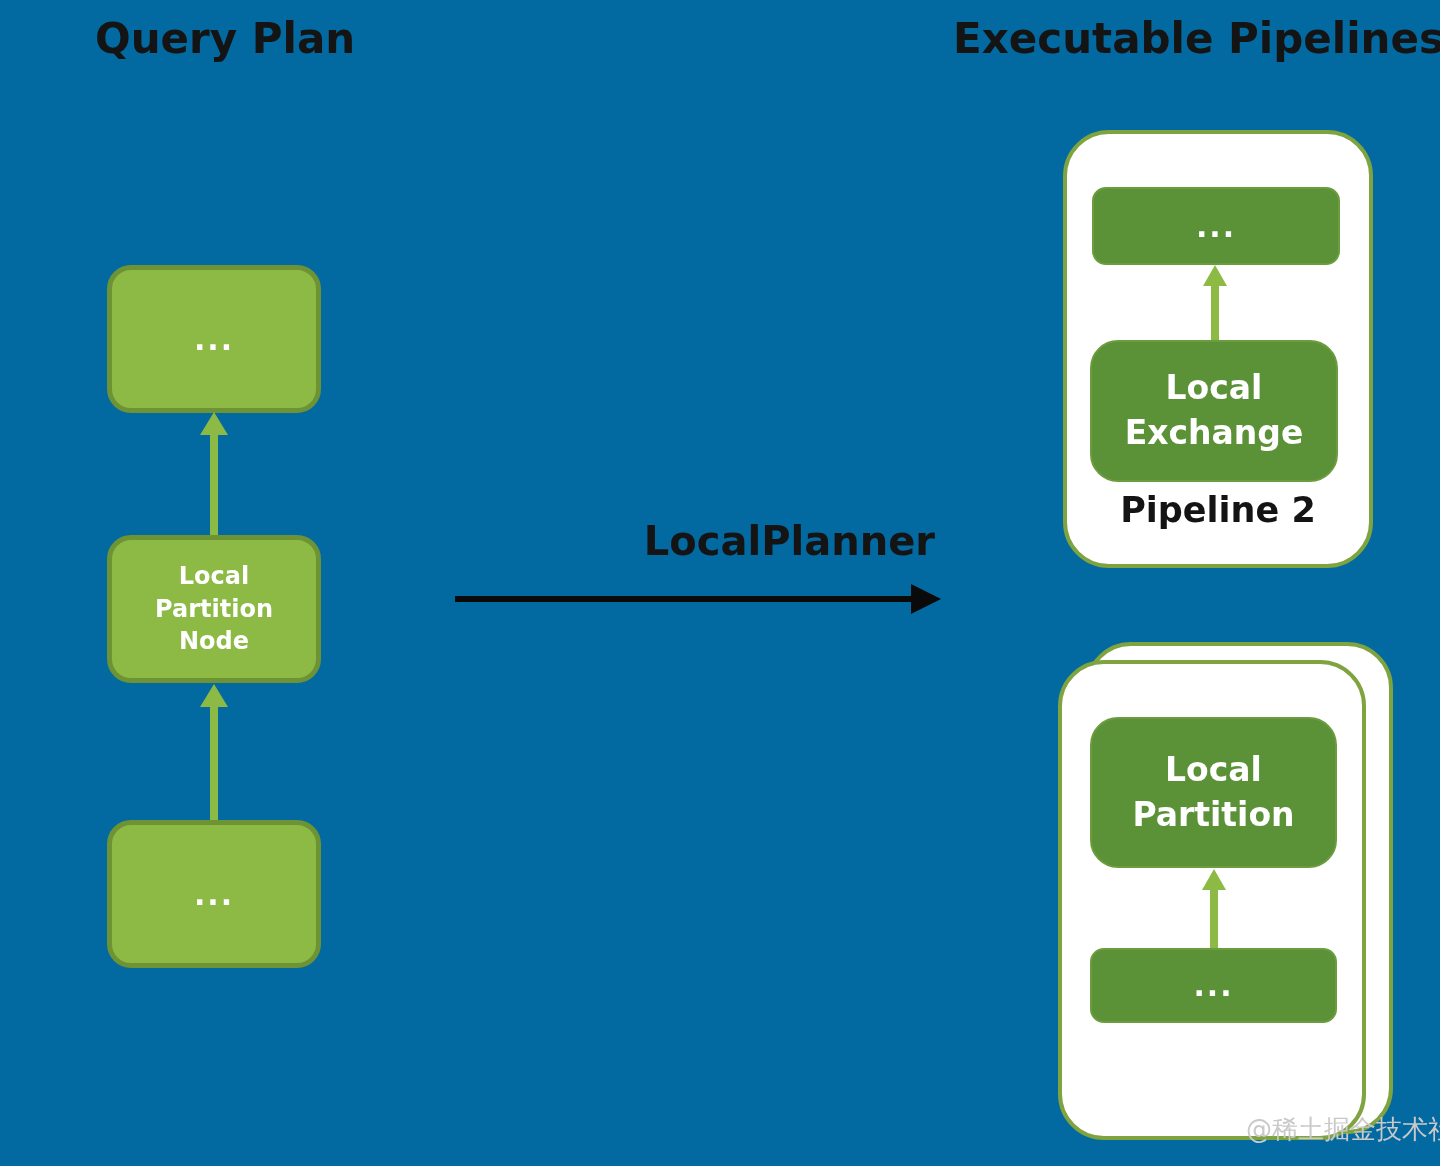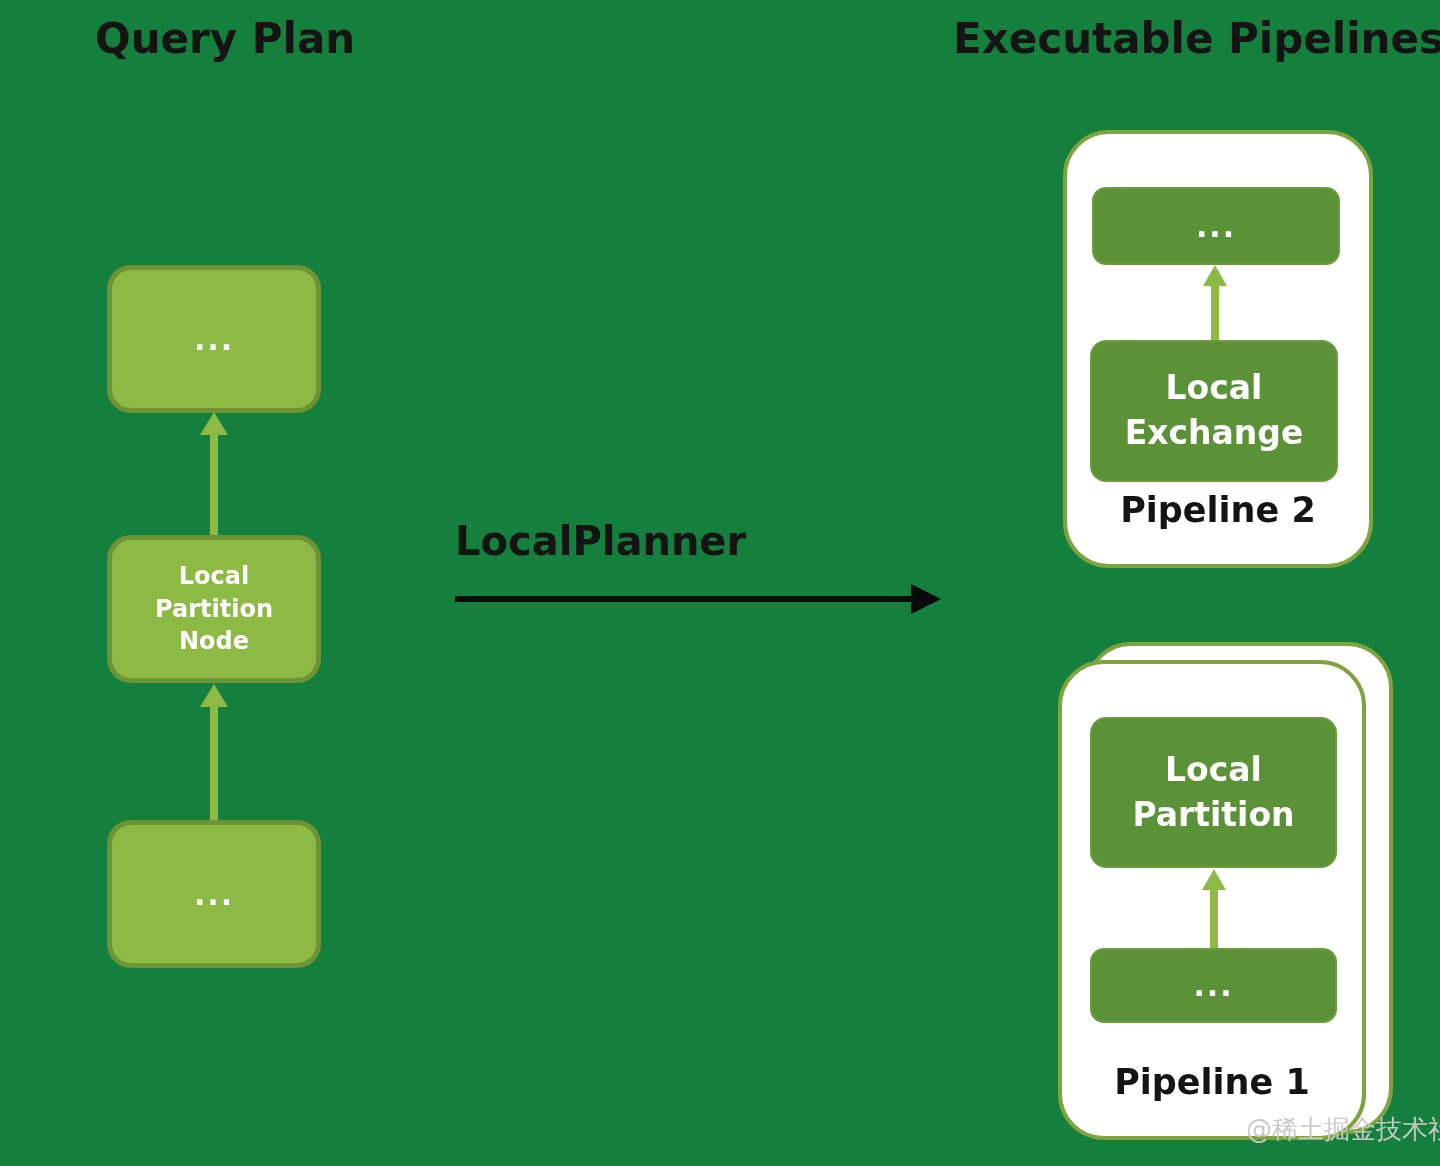--- a/index.html
+++ b/index.html
@@ -10,21 +10,21 @@
     --container-border: #7FA33F;
     --arrow-black: #0A0A0A;
     --text-dark: #141414;
     --watermark-gray: #C9C9C9;
   }
   * { margin:0; padding:0; box-sizing:border-box; }
   html,body { background:#ffffff; }
   body { font-family:"DejaVu Sans","Liberation Sans",sans-serif; }
   .canvas {
     position:relative; width:1440px; height:1166px;
-    background:#15803d; overflow:hidden;
+    background:#0369a1; overflow:hidden;
   }
 
   .title {
     position:absolute; font-weight:bold; font-size:42px; color:var(--text-dark);
     letter-spacing:0px; white-space:nowrap;
   }
   .title-left  { left:95px;  top:14px; }
   .title-right { left:944px; top:14px;margin-left:9px; }
 
   
@@ -56,21 +56,21 @@
     top:0;
   }
   .qp-arrow-1 { left:200px; top:412px; width:28px; height:123px; }
   .qp-arrow-1 .stem { top:22px; height:101px; }
   .qp-arrow-2 { left:200px; top:684px; width:28px; height:136px; }
   .qp-arrow-2 .stem { top:22px; height:114px; }
 
   
   .planner-label {
     position:absolute; left:455px; top:518px; width:480px;
-    text-align:left; font-size:40px; font-weight:bold; color:var(--text-dark);
+    text-align:right; font-size:40px; font-weight:bold; color:var(--text-dark);
     white-space:nowrap;
   }
   .planner-arrow { position:absolute; left:455px; top:584px; width:486px; height:30px; }
   .planner-arrow .stem {
     position:absolute; left:0; top:12px; width:456px; height:6px; background:var(--arrow-black);
   }
   .planner-arrow .head {
     position:absolute; right:0; top:0; width:0; height:0;
     border-top:15px solid transparent;
     border-bottom:15px solid transparent;
@@ -87,21 +87,21 @@
   .pl1-back { left:1085px; top:642px; width:308px; height:492px; }
   .pl1-front{ left:1058px; top:660px; width:308px; height:480px; }
 
   .node-box {
     position:absolute; background:var(--dark-green);
     border:2px solid var(--dark-green-border);
     display:flex; align-items:center; justify-content:center;
     color:#ffffff; font-weight:bold; text-align:center;
   }
   .node-flat { border-radius:14px; font-size:30px; }
-  .node-big  { border-radius:16px; font-size:33px; line-height:1.35; }
+  .node-big  { border-radius:28px; font-size:33px; line-height:1.35; }
 
   
   .pl2-dots    { left:25px; top:53px;  width:248px; height:78px; }
   .pl2-arrow   { left:134px; top:131px; width:28px; height:75px; }
   .pl2-arrow .stem { top:21px; height:54px; }
   .pl2-arrow .head { border-bottom-width:21px; border-left-width:12px; border-right-width:12px; }
   .pl2-exchange{ left:23px; top:206px; width:248px; height:142px; }
   .pipeline-label {
     position:absolute; left:0; width:100%; text-align:center;
     font-size:35px; font-weight:bold; color:var(--text-dark); white-space:nowrap;
@@ -176,18 +176,17 @@
     <div class="node-box node-big pl1-part">
       <span>Local Partition</span>
     </div>
     <div class="arrow-up pl1-arrow">
       <div class="head"></div>
       <div class="stem"></div>
     </div>
     <div class="node-box node-flat pl1-dots">
       <span class="dots">...</span>
     </div>
-    <div class="pipeline-label pl1-label">Pipeline 1</div>
   </div>
 
   <div class="watermark">@稀土掘金技术社区</div>
 
 </div>
 
 </body></html>

